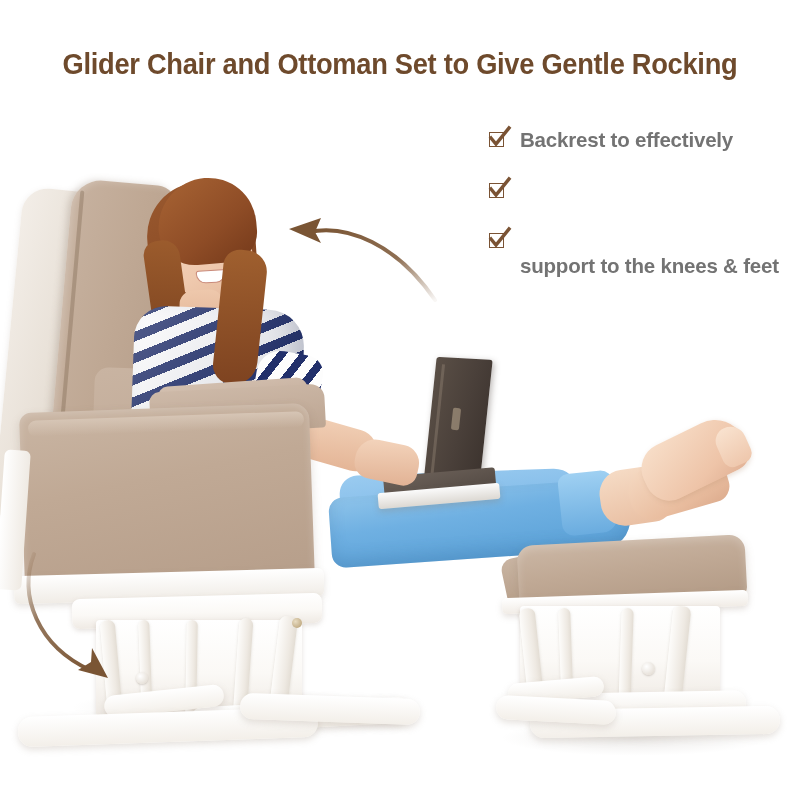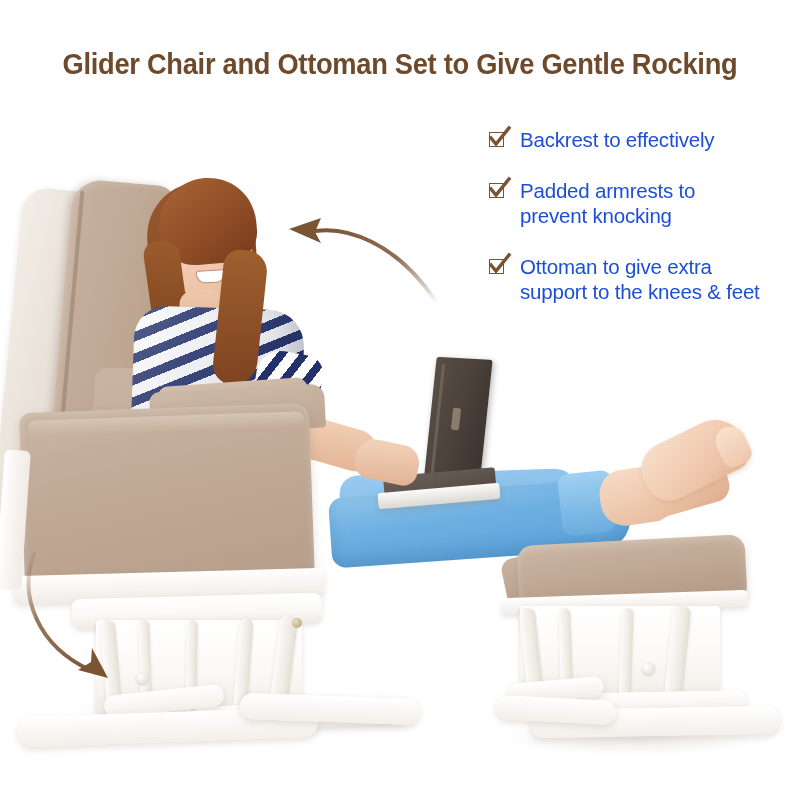--- a/index.html
+++ b/index.html
@@ -72,23 +72,24 @@
     position: absolute;
     left: -1px;
     top: -5px;
     width: 23px;
     height: 23px;
     overflow: visible;
   }
   .feature-text {
     font-size: 20.5px;
     line-height: 25px;
-    color: #1d4ed8;
+    color: #737373;
     font-family: "Liberation Sans", sans-serif;
     letter-spacing: -0.2px;
+    font-weight: bold;
   }
 
   
   .arrow-svg {
     position: absolute;
     pointer-events: none;
   }
   #arrow-top { left: 285px; top: 196px; width: 180px; height: 110px; }
   #arrow-bottom { left: 12px; top: 548px; width: 140px; height: 165px; }
 
@@ -560,34 +561,30 @@
       </span>
     </div>
 
     <div class="feature">
       <span class="chk">
         <span class="box"></span>
         <svg viewBox="0 0 23 23">
             <path d="M3,11 L8,17 L21,1" stroke="#7a5334" stroke-width="3.4" fill="none" stroke-linecap="square" stroke-linejoin="miter"></path>
           </svg>
       </span>
-      <span class="feature-text">
-        <span>Padded armrests to</span><br>
-        <span>prevent knocking</span>
-      </span>
     </div>
 
     <div class="feature">
       <span class="chk">
         <span class="box"></span>
         <svg viewBox="0 0 23 23">
             <path d="M3,11 L8,17 L21,1" stroke="#7a5334" stroke-width="3.4" fill="none" stroke-linecap="square" stroke-linejoin="miter"></path>
           </svg>
       </span>
       <span class="feature-text">
-        <span>Ottoman to give extra</span><br>
+        <br>
         <span>support to the knees &amp; feet</span>
       </span>
     </div>
 
   </div>
 
 </div>
 
 </body></html>

